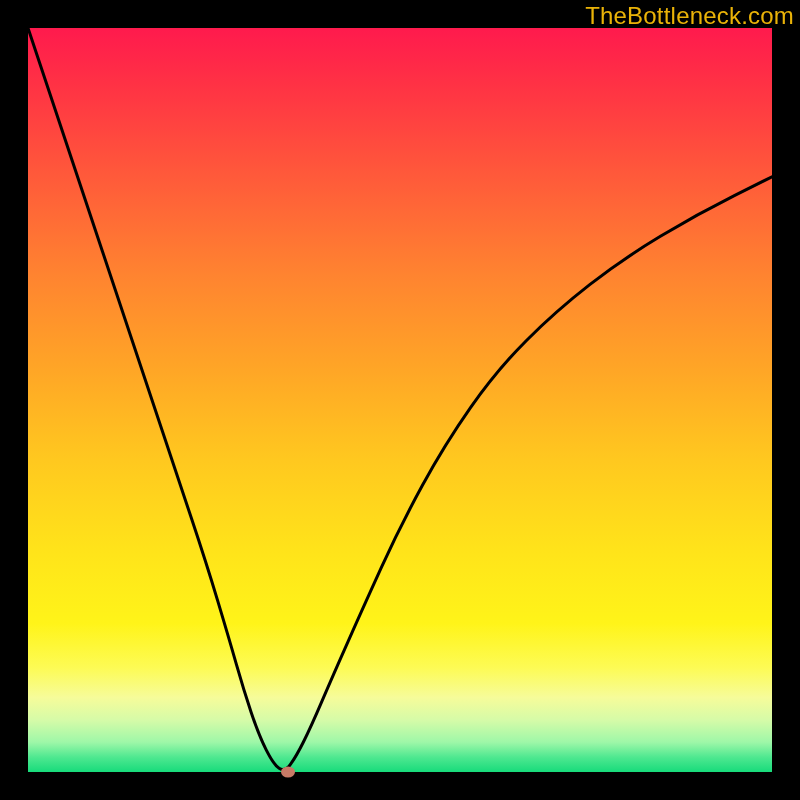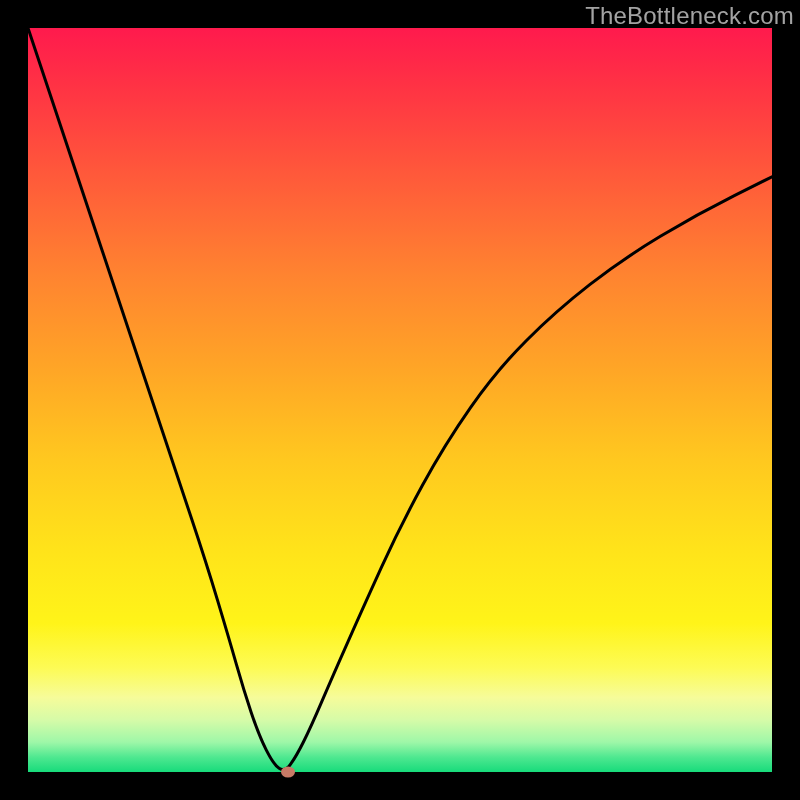--- a/index.html
+++ b/index.html
@@ -40,21 +40,21 @@
       #d6fba8 93%,
       #9ef7a8 96%,
       #4fe890 98%,
       #17db7b 100%
     );
   }
   .watermark {
     position: absolute;
     top: 2px;
     right: 6px;
-    color: #a3a3a3;
+    color: #eab308;
     font-size: 24px;
     font-weight: 500;
     letter-spacing: 0.2px;
   }
   svg.curve {
     position: absolute;
     left: 0;
     top: 0;
     width: 744px;
     height: 744px;

